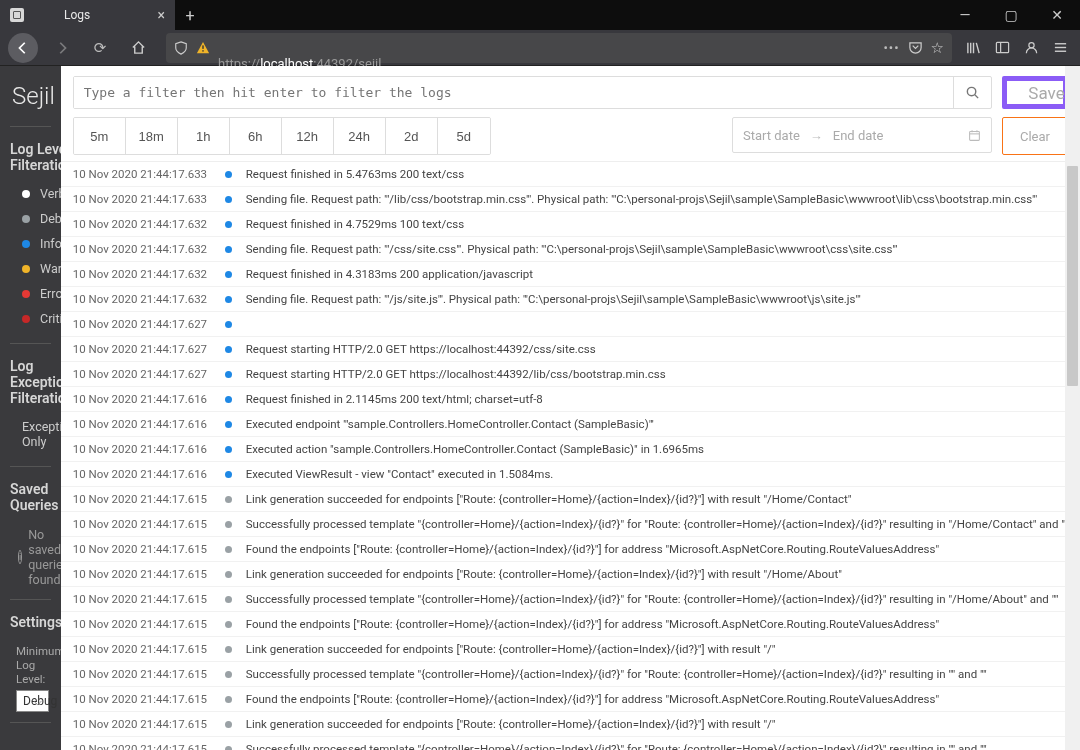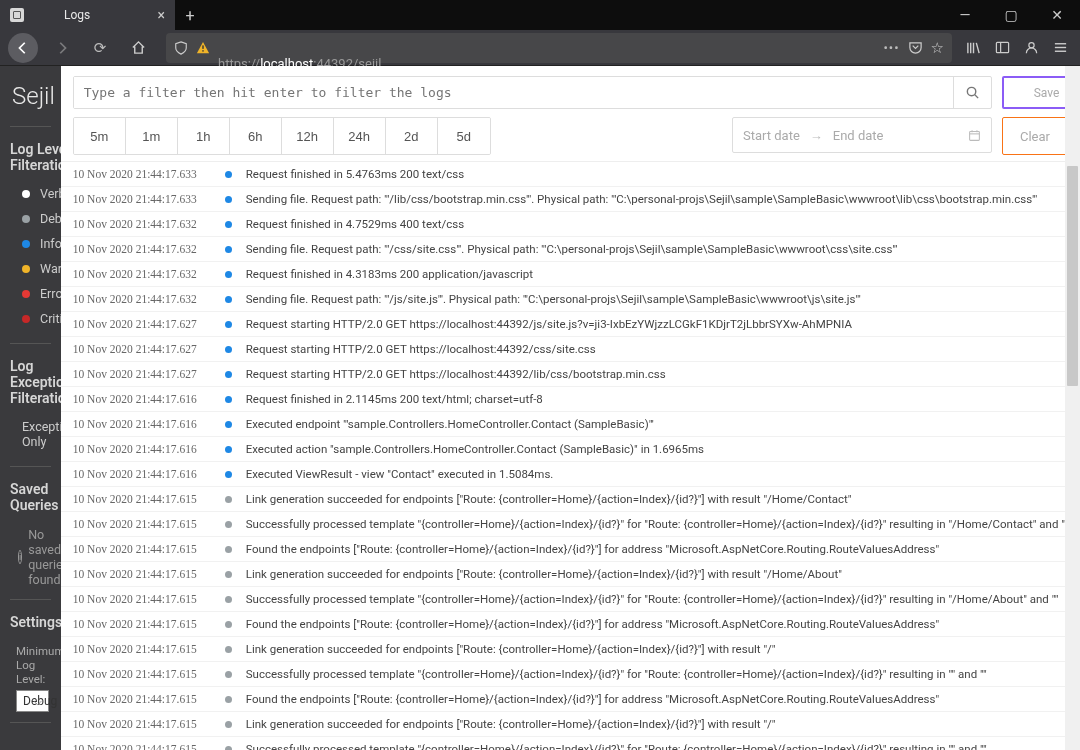--- a/index.html
+++ b/index.html
@@ -43,34 +43,34 @@
 .select-wrap { margin: 0 12px 10px 16px; }
 .select { width: 100%; background:#fff; color:#333; border:1px solid #888; height:22px; font-size:12px; padding:0 6px; display:flex; align-items:center; position:relative; }
 .select::after { content:"⌵"; position:absolute; right:6px; color:#888; font-size:11px;}
 
 
 .content { flex: 1; background: #fff; display: flex; flex-direction: column; position:relative; }
 .filter-row { display: flex; gap: 10px; padding: 10px 12px 8px 12px; }
 .filter-input { flex: 1; display:flex; border:1px solid #ddd; border-radius:2px; }
 .filter-input input { flex:1; border:none; outline:none; padding:8px 10px; font-family: "Consolas", monospace; font-size:13px; color:#555; }
 .filter-input .searchbtn { width:38px; display:flex; align-items:center; justify-content:center; border-left:1px solid #ddd; color:#666; cursor:pointer;}
-.btn { border:2px solid #8b5cf6; background:#fff; color:#aaa; width:66px; display:flex; align-items:center; justify-content:center; border-radius:2px; cursor:pointer; font-size:12px;padding-left:23px;}
+.btn { border:5px solid #8b5cf6; background:#fff; color:#aaa; width:66px; display:flex; align-items:center; justify-content:center; border-radius:2px; cursor:pointer; font-size:17px;padding-left:23px;}
 
 .controls-row { display:flex; gap:0; padding: 0 12px 6px 12px; align-items:stretch; }
 .range-btns { display:flex; border:1px solid #ddd; border-radius:2px; overflow:hidden; }
 .range-btns button { background:#fff; border:none; border-right:1px solid #ddd; width:52px; height:36px; color:#555; cursor:pointer; font-size:13px;}
 .range-btns button:last-child { border-right:none;}
 .date-range { margin-left:auto; border:1px solid #ddd; border-radius:2px; display:flex; align-items:center; padding:0 10px; gap:10px; color:#aaa; width:260px; height:36px;}
 .date-range .arrow { color:#bbb;}
 .date-range .calicon { margin-left:auto; color:#bbb;}
 .clear-btn { border:1px solid #f97316; background:#fff; color:#aaa; width:66px; display:flex; align-items:center; justify-content:center; border-radius:2px; cursor:pointer; font-size:13px; margin-left:10px;}
 
 .log-list { flex:1; overflow-y:auto; border-top:1px solid #eee;}
 .log-row { display:flex; align-items:center; gap:14px; height:25px; padding:0 12px; border-bottom:1px solid #f1f1f1; font-size:11.5px; color:#555; cursor:pointer;}
-.log-ts { width:138px; flex-shrink:0; color:#666;font-family:Liberation Serif, serif;}
+.log-ts { width:138px; flex-shrink:0; color:#666;}
 .log-dot { width:7px; height:7px; border-radius:50%; flex-shrink:0;}
 .log-msg { white-space:nowrap; overflow:hidden; text-overflow:ellipsis; flex:1; color:#444;}
 .vscroll { position:absolute; right:0; top:0; bottom:0; width:15px; background:#f0f0f0;}
 .vscroll-thumb { position:absolute; left:2px; right:2px; top:100px; height:220px; background:#c8c8c8; border-radius:1px;}
 
 svg { display:block; }
 </style>
 </head>
 <body>
 
@@ -232,21 +232,21 @@
               <line x1="10.5" y1="10.5" x2="14" y2="14" stroke="#777" stroke-width="1.5"></line>
             </svg>
         </div>
       </div>
       <div class="btn">Save</div>
     </div>
 
     <div class="controls-row">
       <div class="range-btns" id="range-btns">
           <button>5m</button>
-          <button>1m</button>
+          <button>18m</button>
           <button>1h</button>
           <button>6h</button>
           <button>12h</button>
           <button>24h</button>
           <button>2d</button>
           <button>5d</button>
         </div>
       <div class="date-range">
         <span>Start date</span>
         <span class="arrow">→</span>
@@ -270,41 +270,40 @@
           <span class="log-msg">Request finished in 5.4763ms 200 text/css</span>
         </div>
         <div class="log-row">
           <span class="log-ts">10 Nov 2020 21:44:17.633</span>
           <span class="log-dot" style="background: rgb(30, 136, 229);"></span>
           <span class="log-msg">Sending file. Request path: '"/lib/css/bootstrap.min.css"'. Physical path: '"C:\personal-projs\Sejil\sample\SampleBasic\wwwroot\lib\css\bootstrap.min.css"'</span>
         </div>
         <div class="log-row">
           <span class="log-ts">10 Nov 2020 21:44:17.632</span>
           <span class="log-dot" style="background: rgb(30, 136, 229);"></span>
-          <span class="log-msg">Request finished in 4.7529ms 400 text/css</span>
+          <span class="log-msg">Request finished in 4.7529ms 100 text/css</span>
         </div>
         <div class="log-row">
           <span class="log-ts">10 Nov 2020 21:44:17.632</span>
           <span class="log-dot" style="background: rgb(30, 136, 229);"></span>
           <span class="log-msg">Sending file. Request path: '"/css/site.css"'. Physical path: '"C:\personal-projs\Sejil\sample\SampleBasic\wwwroot\css\site.css"'</span>
         </div>
         <div class="log-row">
           <span class="log-ts">10 Nov 2020 21:44:17.632</span>
           <span class="log-dot" style="background: rgb(30, 136, 229);"></span>
           <span class="log-msg">Request finished in 4.3183ms 200 application/javascript</span>
         </div>
         <div class="log-row">
           <span class="log-ts">10 Nov 2020 21:44:17.632</span>
           <span class="log-dot" style="background: rgb(30, 136, 229);"></span>
           <span class="log-msg">Sending file. Request path: '"/js/site.js"'. Physical path: '"C:\personal-projs\Sejil\sample\SampleBasic\wwwroot\js\site.js"'</span>
         </div>
         <div class="log-row">
           <span class="log-ts">10 Nov 2020 21:44:17.627</span>
           <span class="log-dot" style="background: rgb(30, 136, 229);"></span>
-          <span class="log-msg">Request starting HTTP/2.0 GET https://localhost:44392/js/site.js?v=ji3-IxbEzYWjzzLCGkF1KDjrT2jLbbrSYXw-AhMPNIA</span>
         </div>
         <div class="log-row">
           <span class="log-ts">10 Nov 2020 21:44:17.627</span>
           <span class="log-dot" style="background: rgb(30, 136, 229);"></span>
           <span class="log-msg">Request starting HTTP/2.0 GET https://localhost:44392/css/site.css</span>
         </div>
         <div class="log-row">
           <span class="log-ts">10 Nov 2020 21:44:17.627</span>
           <span class="log-dot" style="background: rgb(30, 136, 229);"></span>
           <span class="log-msg">Request starting HTTP/2.0 GET https://localhost:44392/lib/css/bootstrap.min.css</span>

